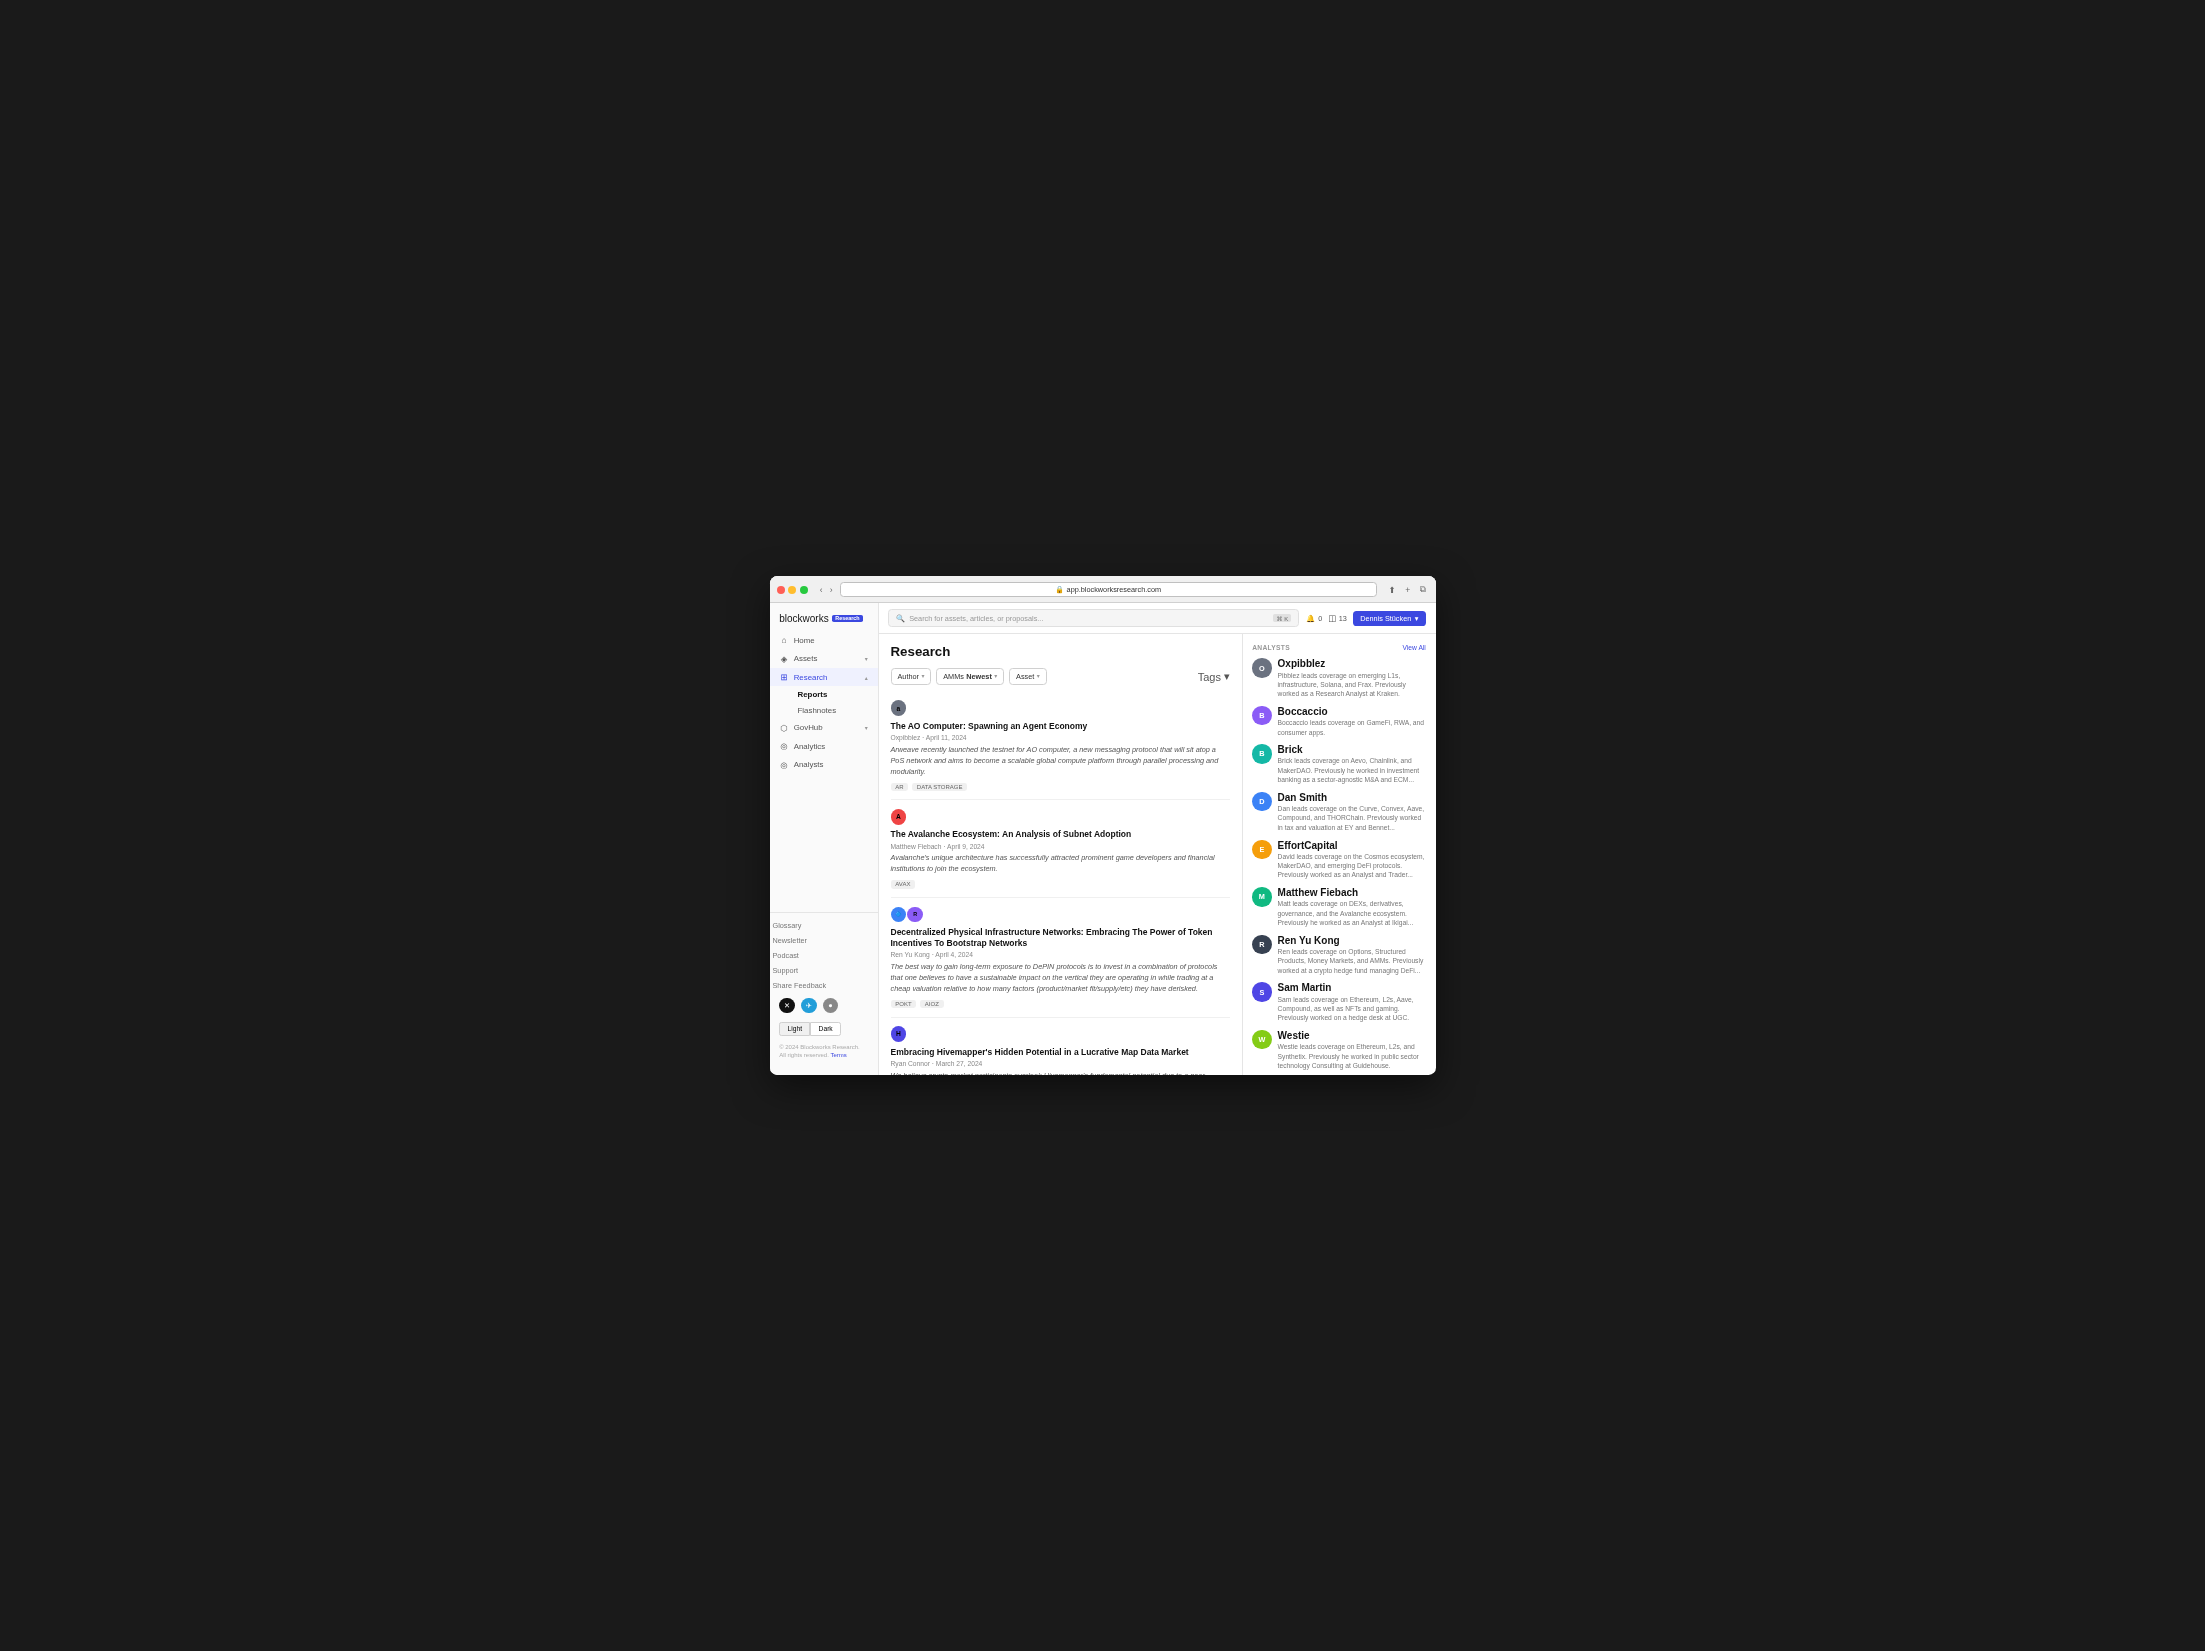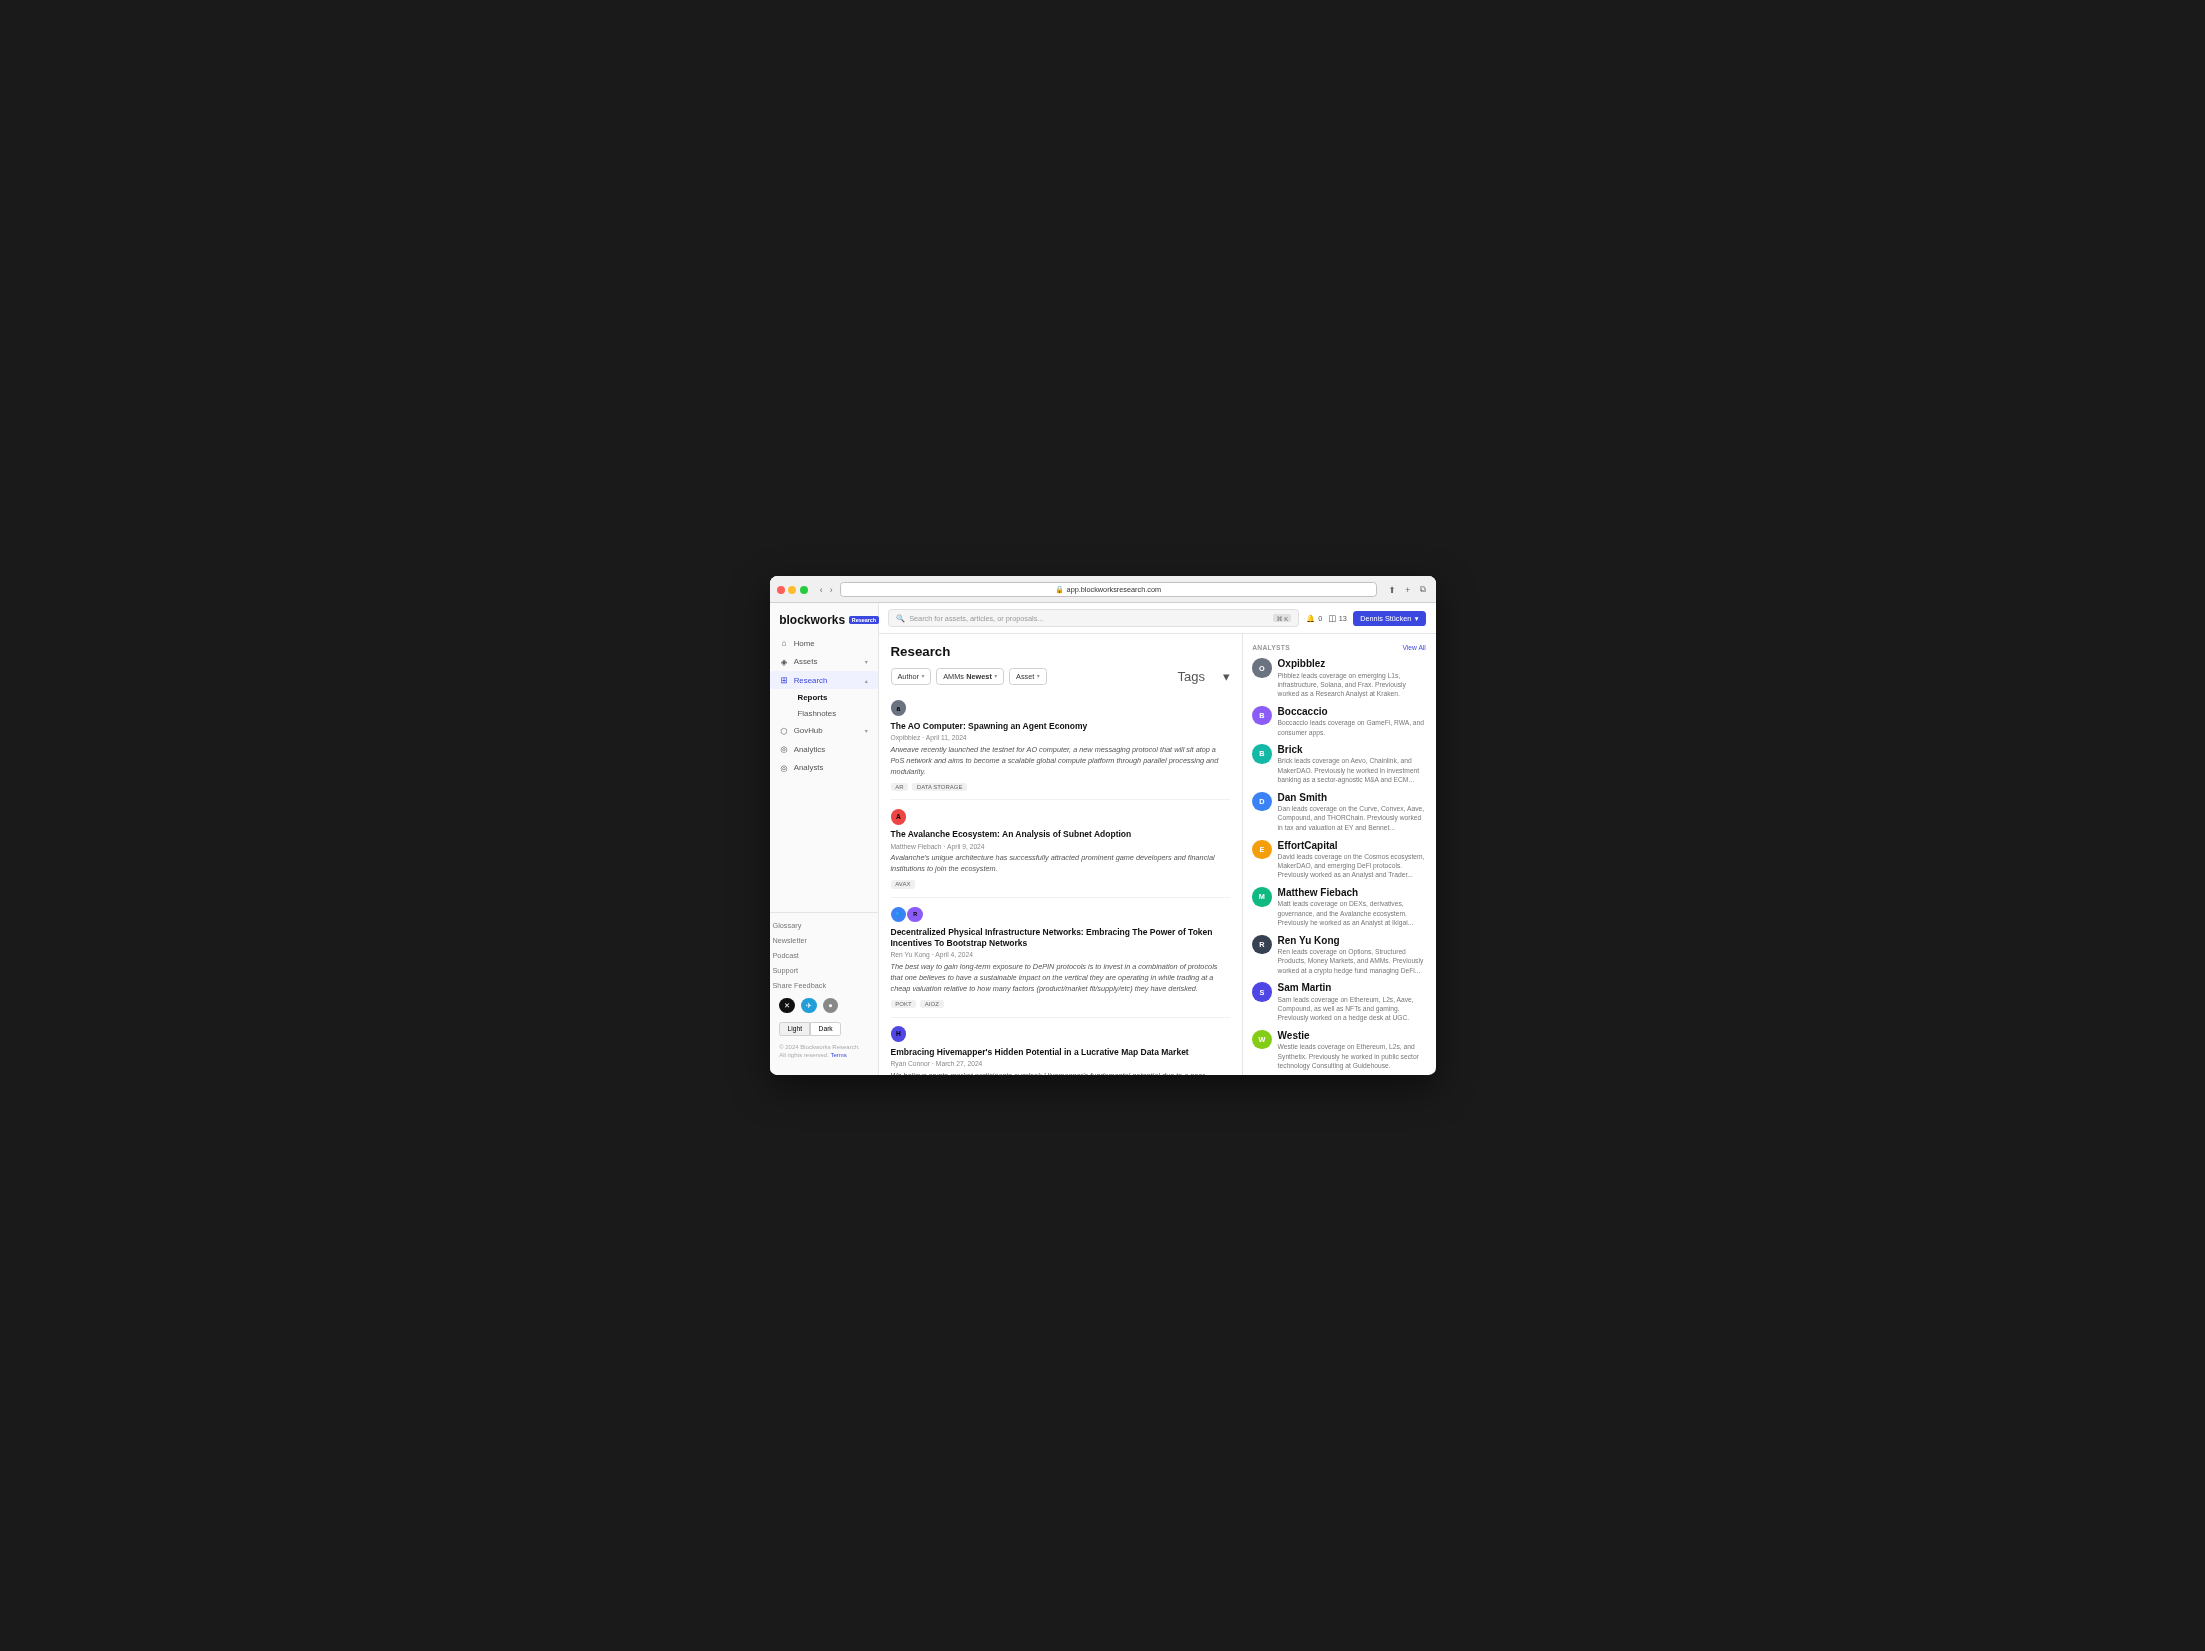--- a/index.html
+++ b/index.html
@@ -19,21 +19,21 @@
     .browser-btn { background: none; border: none; cursor: pointer; color: #666; font-size: 8.5px; padding: 1.2px 2.4px; }
     .address-bar { flex: 1; background: white; border: 0.6px solid #c0c0c0; border-radius: 3.6px; padding: 2.4px 7.3px; font-size: 7.3px; color: #333; display: flex; align-items: center; justify-content: center; gap: 2.4px; }
     .address-bar-right { display: flex; gap: 4.8px; margin-left: 4.8px; }
     
     
     .app { display: flex; height: 472px; }
     
     
     .sidebar { width: 109px; border-right: 0.6px solid #e5e5e5; background: #fafafa; display: flex; flex-direction: column; padding: 7.3px 0; flex-shrink: 0; }
     .logo-area { display: flex; align-items: center; gap: 3.6px; padding: 2.4px 9.7px 7.3px; }
-    .logo-text { font-weight: 700; font-size: 12px; color: #111; text-align: right; }
+    .logo-text { font-weight: 400; font-size: 10px; color: #111; text-align: right; }
     .logo-badge { background: #3b48e0; color: white; font-size: 5.4px; padding: 0.6px 3px; border-radius: 1.8px; font-weight: 600; }
     
     .nav-section { flex: 1; }
     .nav-item { display: flex; align-items: center; gap: 4.8px; padding: 4.2px 9.7px; cursor: pointer; font-size: 7.9px; color: #555; border-radius: 0; }
     .nav-item.active { background: #eff1fe; color: #3b48e0; font-weight: 500; }
     .nav-item.active .nav-icon { color: #3b48e0; }
     .nav-item .nav-icon { font-size: 8.5px; width: 9.7px; text-align: center; flex-shrink: 0; }
     .nav-item .chevron { margin-left: auto; font-size: 6px; color: #999; }
     
     .nav-sub-item { display: flex; align-items: center; padding: 3.6px 9.7px 3.6px 22px; cursor: pointer; font-size: 7.9px; color: #555; margin-left: 6px; }
@@ -65,21 +65,21 @@
     
     
     .main-content { flex: 1; display: flex; flex-direction: column; overflow: hidden; }
     .content-area { display: flex; flex: 1; overflow: hidden; }
     
     
     .articles-section { flex: 1; overflow-y: auto; padding: 9.7px 12px; }
     .page-title { font-size: 13.3px; font-weight: 700; color: #111; margin-bottom: 8.5px; }
     
     .filter-bar { display: flex; align-items: center; gap: 4.8px; margin-bottom: 7.3px; }
-    .tags-btn { display: flex; align-items: flex-end; gap: 18px; background: none; border: none; font-size: 13px; color: #555; cursor: pointer; margin-left: auto; }
+    .tags-btn { display: flex; align-items: flex-end; gap: 3px; background: none; border: none; font-size: 11px; color: #555; cursor: pointer; margin-left: auto; }
     .filter-btn { display: flex; align-items: flex-start; gap: 2.4px; background: white; border: 0.6px solid #d0d0d0; border-radius: 3.6px; padding: 3px 6px; font-size: 7.3px; color: #333; cursor: pointer; }
     .filter-btn .arrow { font-size: 6px; color: #999; }
     
     
     .article-card { padding: 8.5px 0; border-bottom: 0.6px solid #f0f0f0; }
     .article-header { display: flex; align-items: center; gap: 4.8px; margin-bottom: 4.8px; }
     .article-avatar { width: 15.7px; height: 15.7px; border-radius: 50%; display: flex; align-items: center; justify-content: center; font-size: 6.7px; font-weight: 700; flex-shrink: 0; }
     .article-avatar + .article-avatar { margin-left: -3.6px; }
     .article-title { font-size: 8.5px; font-weight: 600; color: #111; margin-bottom: 2.4px; line-height: 1.3; cursor: pointer; }
     .article-meta { font-size: 6.7px; color: #888; margin-bottom: 3.6px; }

